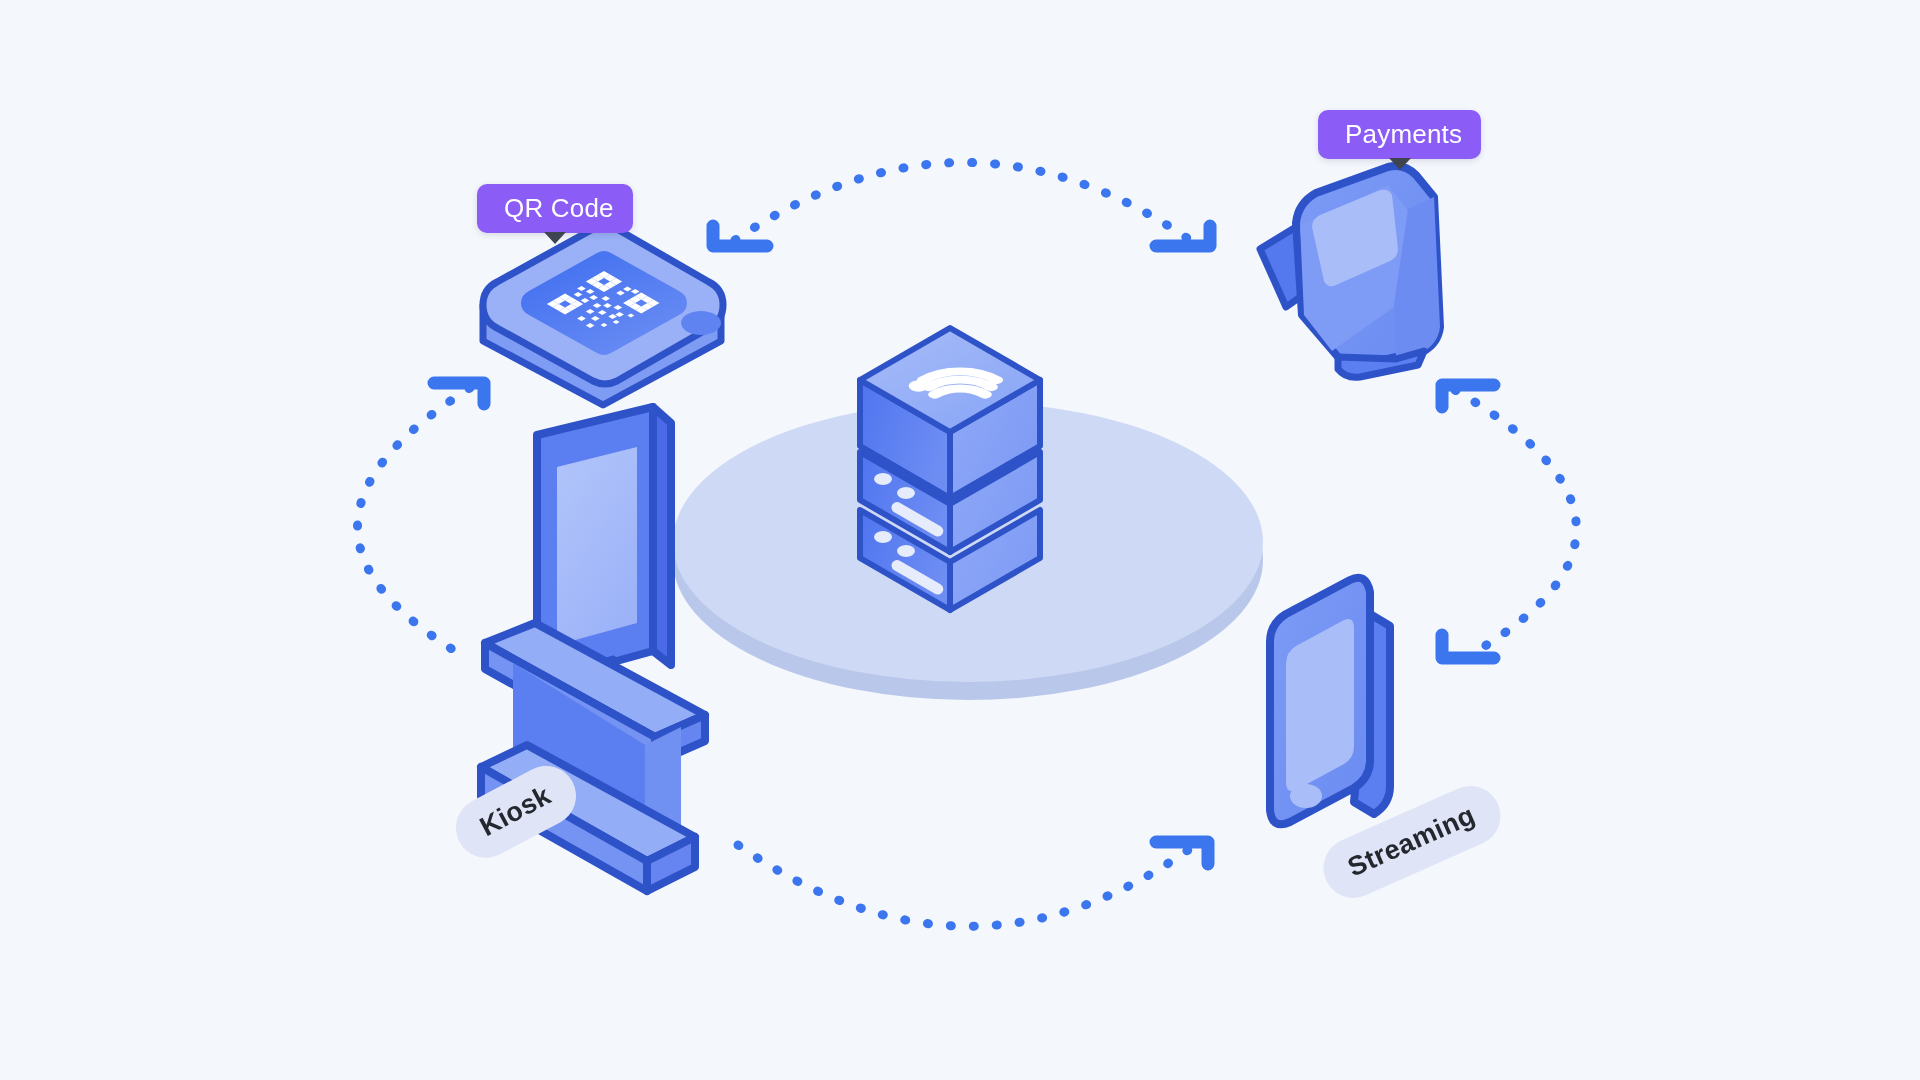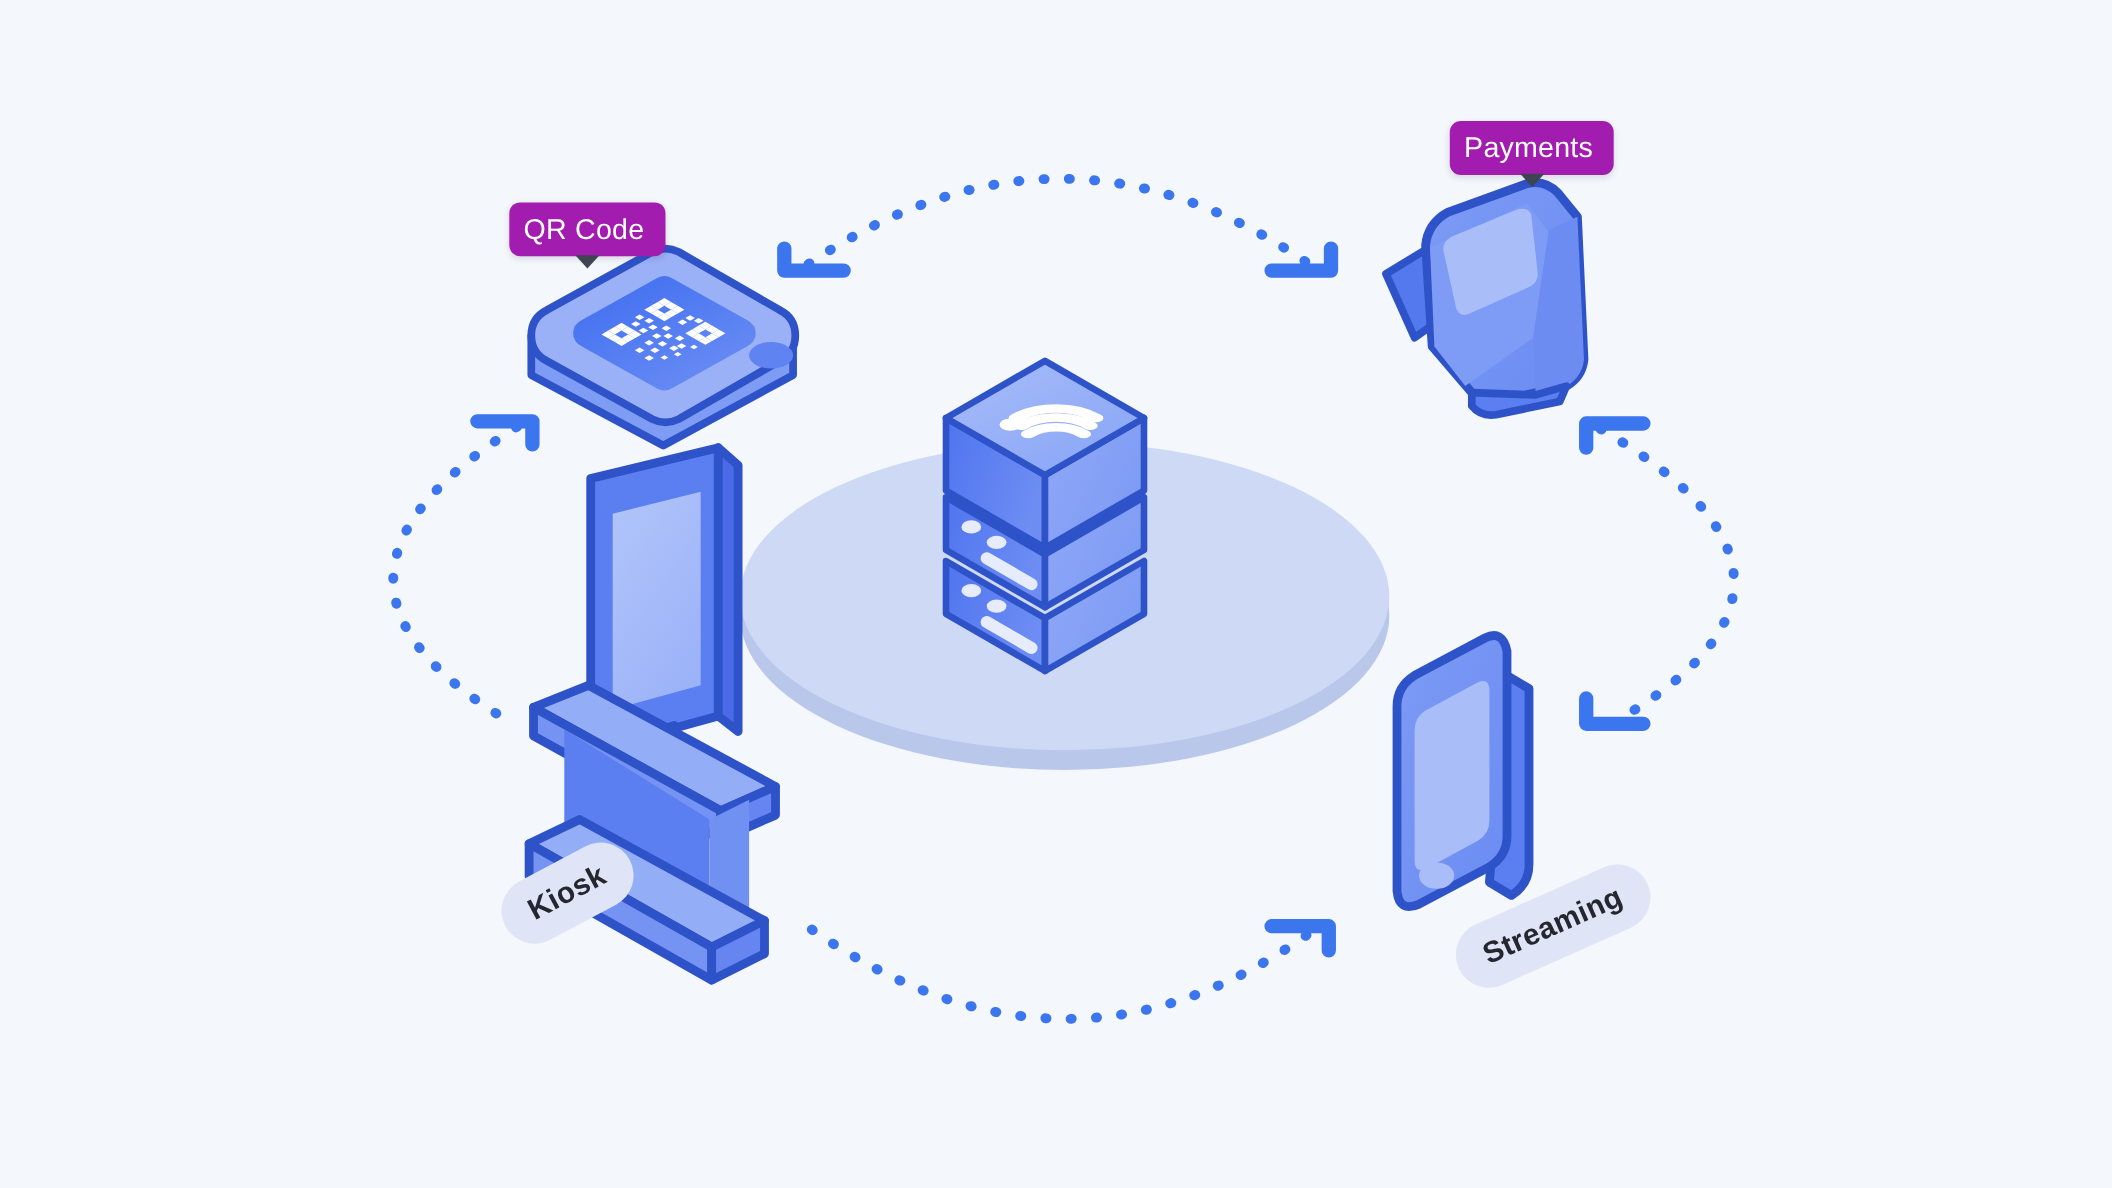--- a/index.html
+++ b/index.html
@@ -18,44 +18,44 @@
     background: #f4f7fc;
   }
   #scene {
     position: absolute;
     inset: 0;
     width: 1920px;
     height: 1080px;
   }
   .tooltip {
     position: absolute;
-    background: #a21caf;
+    background: #8b5cf6;
     color: #ffffff;
     border-radius: 10px;
-    padding: 11px 19px 12px 13px;
+    padding: 11px 19px 12px 27px;
     font-size: 26px;
     line-height: 1;
     letter-spacing: 0.2px;
     white-space: nowrap;
     box-shadow: 0 2px 6px rgba(40,50,70,0.14);
     z-index: 40;
   }
   .tooltip::after {
     content: "";
     position: absolute;
     bottom: -11px;
     left: 50%;
     margin-left: -11px;
     width: 0;
     height: 0;
     border-left: 11px solid transparent;
     border-right: 11px solid transparent;
     border-top: 12px solid #3f4550;
   }
-  #tip-qr   { left: 463px; top: 184px; text-align: right; }
+  #tip-qr   { left: 477px; top: 184px; text-align: right; }
   #tip-pay  { left: 1318px; top: 110px; }
 
   .pill {
     position: absolute;
     background: #dfe4f7;
     color: #25272e;
     border-radius: 40px;
     font-size: 27px;
     font-weight: bold;
     letter-spacing: 0.4px;

